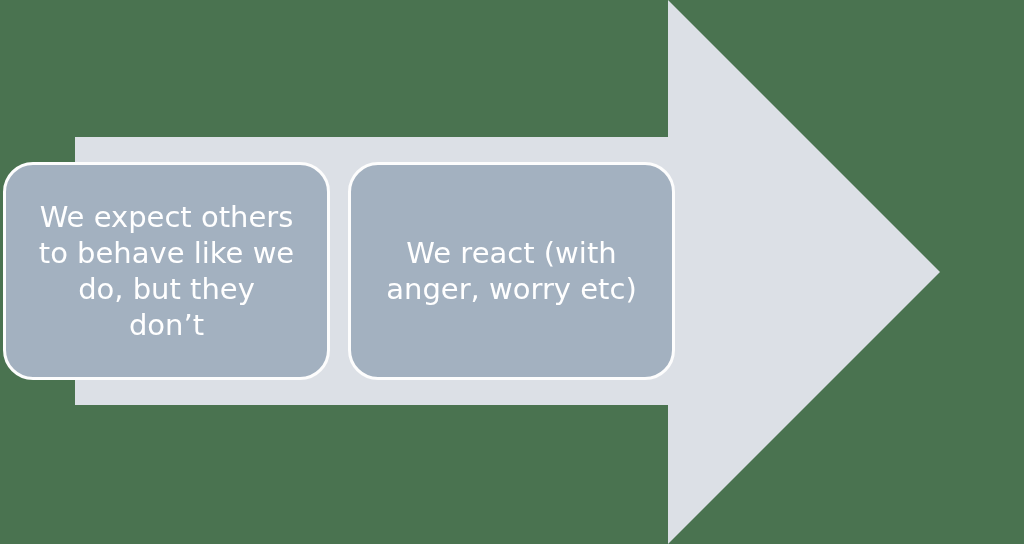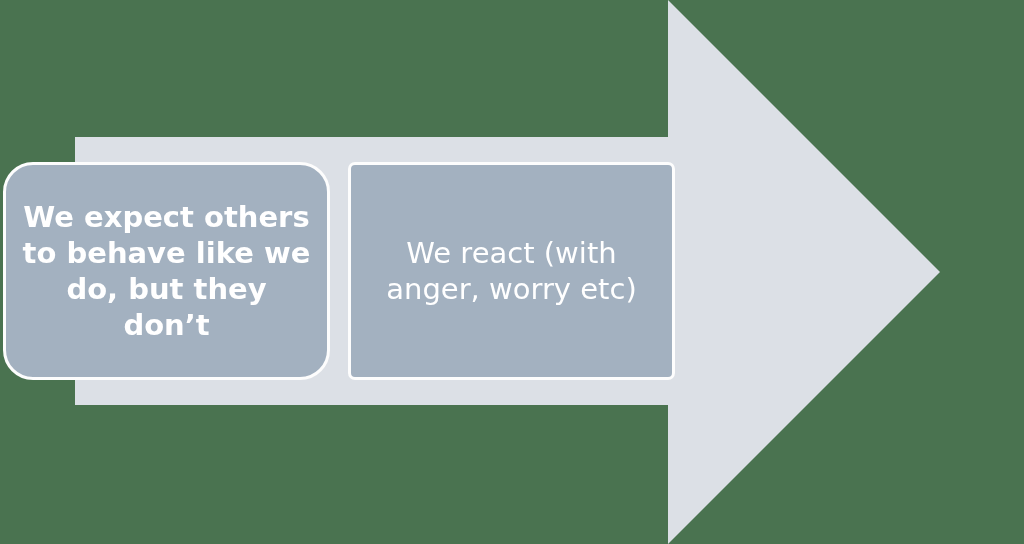--- a/index.html
+++ b/index.html
@@ -39,22 +39,22 @@
     height: 218px;
     box-sizing: border-box;
     background: var(--box, #a3b1c0);
     border: 3px solid var(--box_border, #fdfdfd);
     border-radius: 30px;
     display: flex;
     align-items: center;
     justify-content: center;
     text-align: center;
   }
-  .step-box-1 { left: 3px; font-weight: bold; }
-  .step-box-2 { left: 348px; border-radius: 7px; }
+  .step-box-1 { left: 3px; }
+  .step-box-2 { left: 348px; }
   .step-box-3 { left: 690px; }
   .step-text {
     color: var(--text, #ffffff);
     font-size: 29px;
     line-height: 36px;
     white-space: pre-line;
     padding: 0 6px;
   }
 </style>
 </head>

